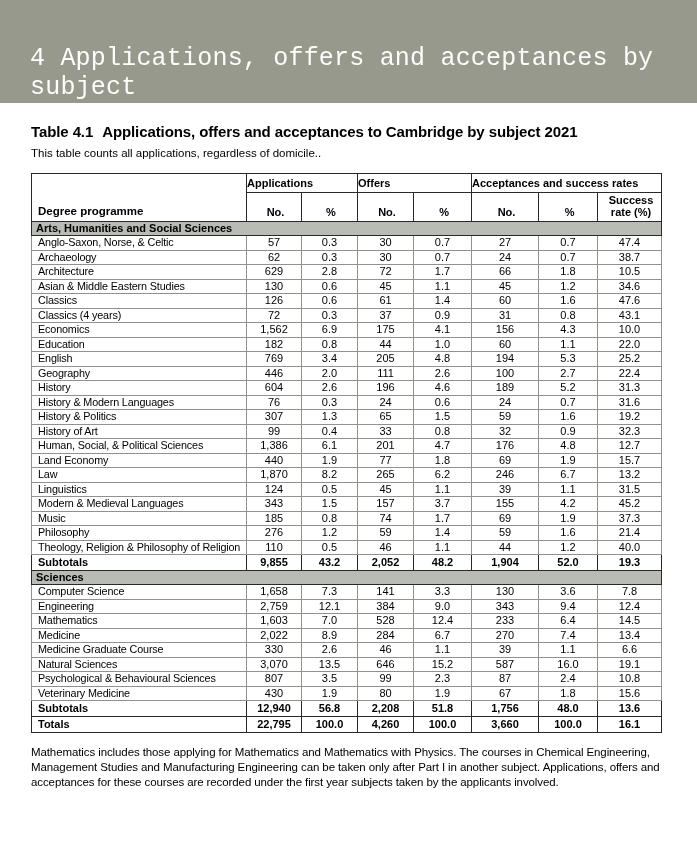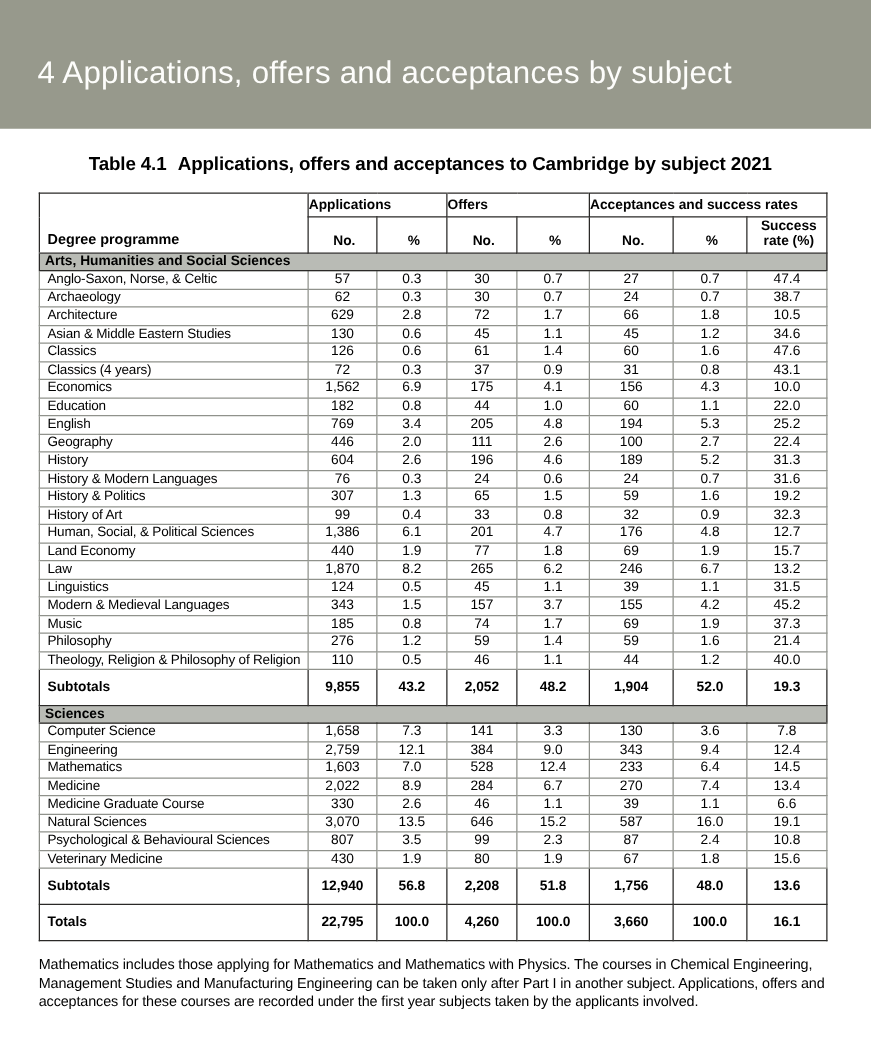--- a/index.html
+++ b/index.html
@@ -7,30 +7,31 @@
     width: 697px; height: 847px;
     background: #ffffff;
     font-family: "Liberation Sans", sans-serif;
     color: #000;
     overflow: hidden;
   }
   .banner {
     width: 697px; height: 103px;
     background: #97998c;
     padding: 44px 0 0 30px;
+    font-family: Liberation Mono, monospace;
   }
   .banner-title {
     color: #fdfdfb;
     font-size: 25px;
     font-weight: 400;
     letter-spacing: 0.2px;
   }
   .content { padding: 20px 0 0 31px; }
   .heading { font-size: 15px; font-weight: bold; letter-spacing: -0.1px; }
-  .heading-label { margin-right: 9px; margin-left: 40px; }
+  .heading-label { margin-right: 9px; }
   .subtitle { margin-top: 7px; font-size: 11.5px; }
 
   table.stats {
     margin-top: 14px;
     width: 630px;
     border-collapse: collapse;
     table-layout: fixed;
     border: 1.5px solid #2a2927;
     font-size: 11px;
   }
@@ -64,21 +65,21 @@
     font-weight: bold; text-align: left;
     border-left: none !important; border-right: none !important;
     border-top: 1.5px solid #2a2927 !important;
     border-bottom: 1.5px solid #2a2927 !important;
     height: 13.5px !important; line-height: 13px;
     font-size: 11px;
   }
   .subtotal-row td, .total-row td {
     font-weight: bold;
     border: 1.5px solid #2a2927;
-    height: 29px;
+    height: 16px;
   }
   .subtotal-row td.c-label, .total-row td.c-label { font-size: 11px; letter-spacing: 0; }
 
   .footnote {
     margin-top: 12px;
     width: 645px;
     font-size: 11.5px;
     line-height: 15px;
     letter-spacing: -0.1px;
   }
@@ -89,20 +90,21 @@
 <div class="banner">
   <div class="banner-title">4 Applications, offers and acceptances by subject</div>
 </div>
 
 <div class="content">
 
   <div class="heading">
     <span class="heading-label">Table 4.1</span><span class="heading-text">Applications, offers and acceptances to Cambridge by subject 2021</span>
   </div>
 
+  <div class="subtitle">This table counts all applications, regardless of domicile..</div>
 
   <table class="stats">
     <colgroup>
       <col style="width:215px">
       <col style="width:55px">
       <col style="width:56px">
       <col style="width:56px">
       <col style="width:58px">
       <col style="width:67px">
       <col style="width:59px">

